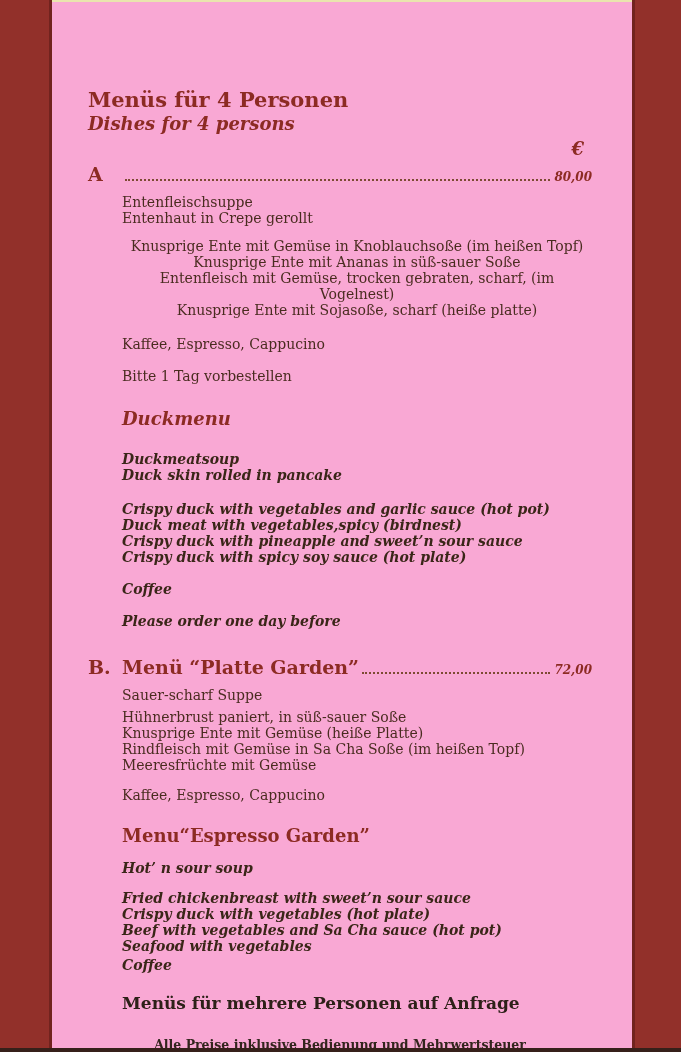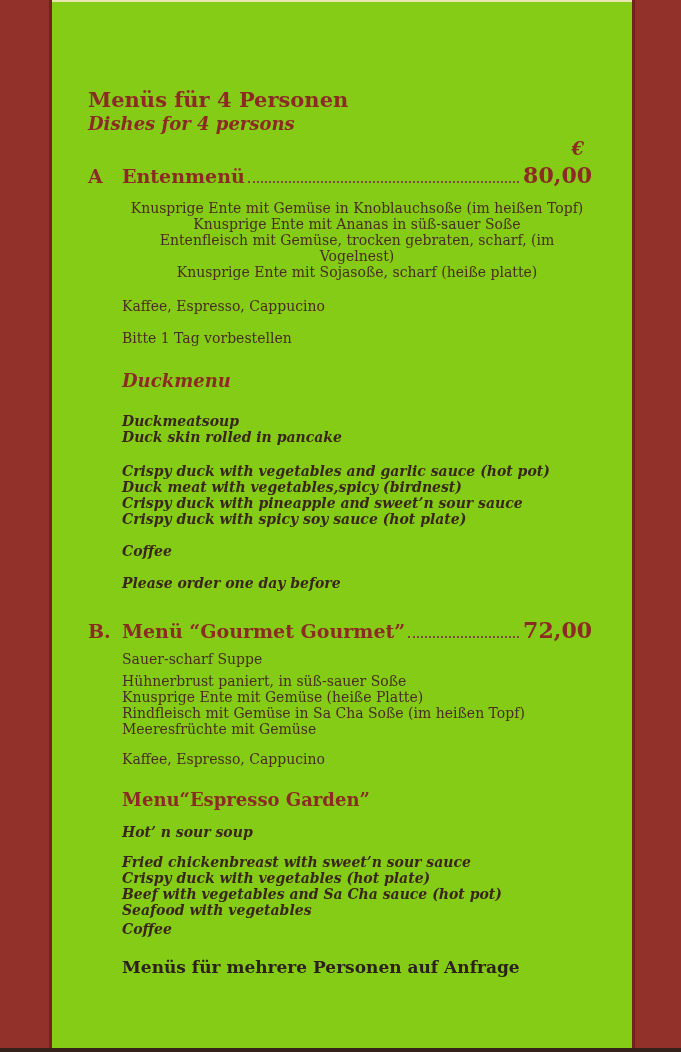--- a/index.html
+++ b/index.html
@@ -1,18 +1,18 @@
 <!DOCTYPE html>
 <html><head>
 <meta charset="utf-8">
 <style>
   html,body { margin:0; padding:0; background:#444; }
   .page {
     position:relative; width:681px; height:1052px; margin:0 auto;
-    background:#84cc16;
+    background:#f9a8d4;
     font-family:"DejaVu Serif", serif;
     overflow:hidden;
   }
   .side-border { position:absolute; top:0; height:100%; z-index:2; }
   .side-border.left  { left:0; width:52px; background:#92302a; box-shadow: inset -3px 0 0 #71231e; }
   .side-border.right { right:0; width:49px; background:#92302a; box-shadow: inset 3px 0 0 #71231e; }
   .top-edge { position:absolute; top:0; left:52px; right:49px; height:2px; background:#eae5ae; z-index:3; }
   .bottom-edge { position:absolute; bottom:0; left:0; width:100%; height:4px; background:#36201a; z-index:4; }
 
   .content {
@@ -24,21 +24,21 @@
   .title-en { color:#8c2b23; font-size:18px; line-height:21px; font-weight:bold; font-style:italic; margin:1px 0 0 0; }
 
   .euro-row { text-align:right; padding-right:8px; margin-top:4px;
               color:#8c2b23; font-size:18px; line-height:22px; font-weight:bold; font-style:italic; }
 
   .price-row { display:flex; align-items:baseline; margin-top:2px;
                color:#8c2b23; font-weight:bold; }
   .sec-label { flex:0 0 34px; font-size:19px; line-height:24px; }
   .sec-title { font-size:19px; line-height:24px; white-space:nowrap; }
   .leader { flex:1 1 auto; border-bottom:2px dotted #7d4a33; margin:0 4px 5px 3px; min-width:20px; }
-  .price { font-size:22px; }
+  .price { font-size:12px;font-style:italic; }
 
   .items { margin-left:34px; }
   .group { margin:0; }
   .group p { margin:0; font-size:14px; line-height:16px; }
   .german p { color:#4a2c20; }
   .english p { color:#3a2618; font-weight:bold; font-style:italic; }
 
   
   .mt8  { margin-top:8px; }  .mt6  { margin-top:6px; }
   .mt12 { margin-top:12px;text-align:center; } .mt14 { margin-top:14px; }
@@ -67,26 +67,29 @@
   <div class="content">
 
     <h1 class="title-de">Menüs für 4 Personen</h1>
     <h2 class="title-en">Dishes for 4 persons</h2>
 
     <div class="euro-row">€</div>
 
     <section>
       <div class="price-row">
         <span class="sec-label">A</span>
-        <span class="sec-title">Entenmenü</span>
         <span class="leader"></span>
         <span class="price">80,00</span>
       </div>
 
       <div class="items german">
+        <div class="group mt8">
+          <p>Entenfleischsuppe</p>
+          <p>Entenhaut in Crepe gerollt</p>
+        </div>
         <div class="group mt12">
           <p>Knusprige Ente mit Gemüse in Knoblauchsoße (im heißen Topf)</p>
           <p>Knusprige Ente mit Ananas in süß-sauer Soße</p>
           <p>Entenfleisch mit Gemüse, trocken gebraten, scharf, (im Vogelnest)</p>
           <p>Knusprige Ente mit Sojasoße, scharf (heiße platte)</p>
         </div>
         <div class="group mt18">
           <p>Kaffee, Espresso, Cappucino</p>
         </div>
         <div class="group mt16">
@@ -112,21 +115,21 @@
         </div>
         <div class="group mt16">
           <p>Please order one day before</p>
         </div>
       </div>
     </section>
 
     <section>
       <div class="price-row b-row">
         <span class="sec-label">B.</span>
-        <span class="sec-title">Menü “Gourmet Gourmet”</span>
+        <span class="sec-title">Menü “Platte Garden”</span>
         <span class="leader"></span>
         <span class="price">72,00</span>
       </div>
 
       <div class="items german">
         <div class="group mt8">
           <p>Sauer-scharf Suppe</p>
         </div>
         <div class="group mt6">
           <p>Hühnerbrust paniert, in süß-sauer Soße</p>
@@ -151,15 +154,16 @@
           <p>Beef with vegetables and Sa Cha sauce (hot pot)</p>
           <p>Seafood with vegetables</p>
         </div>
         <div class="group mt3">
           <p>Coffee</p>
         </div>
       </div>
     </section>
 
     <p class="footer-note">Menüs für mehrere Personen auf Anfrage</p>
+    <p class="tax-note">Alle Preise inklusive Bedienung und Mehrwertsteuer</p>
 
   </div>
 </div>
 
 </body></html>

